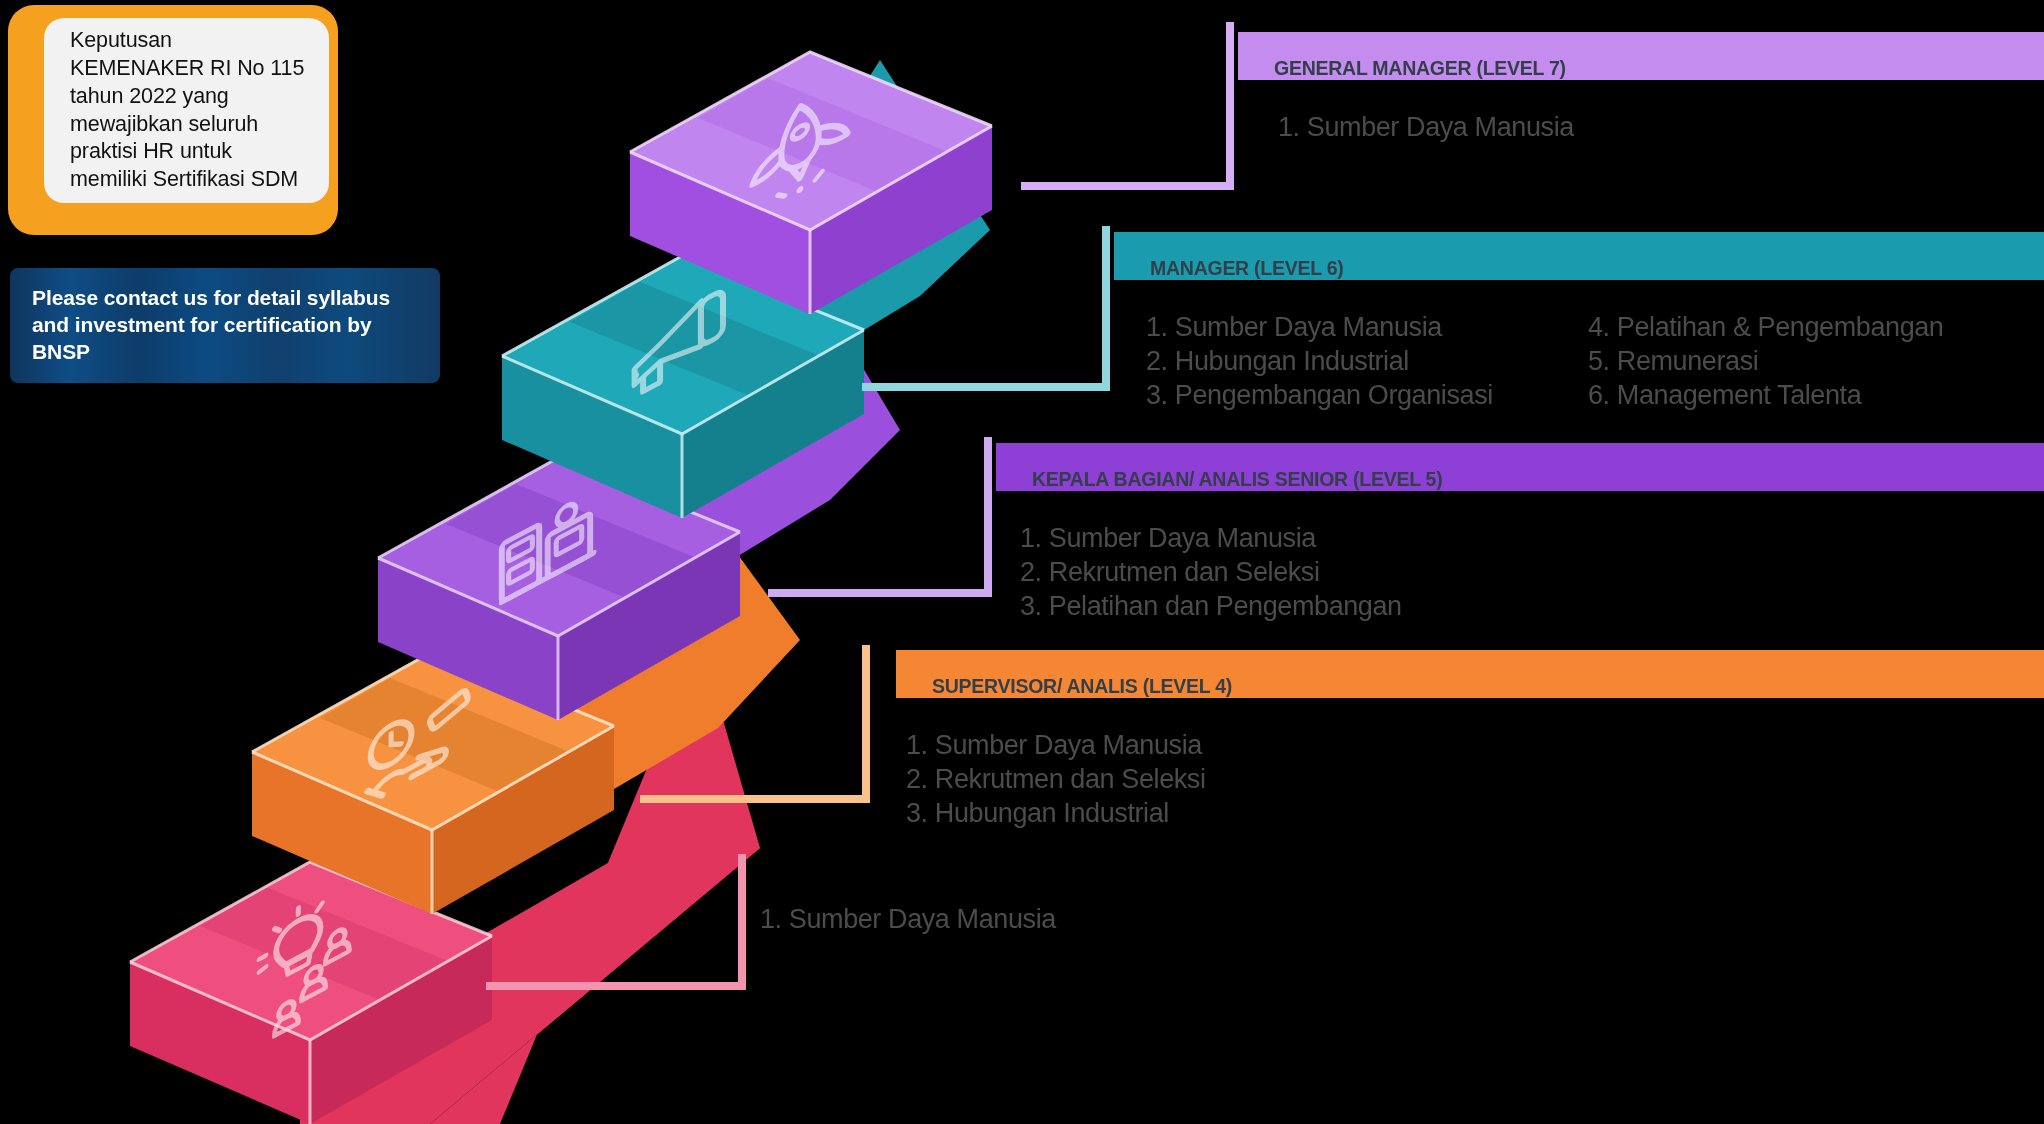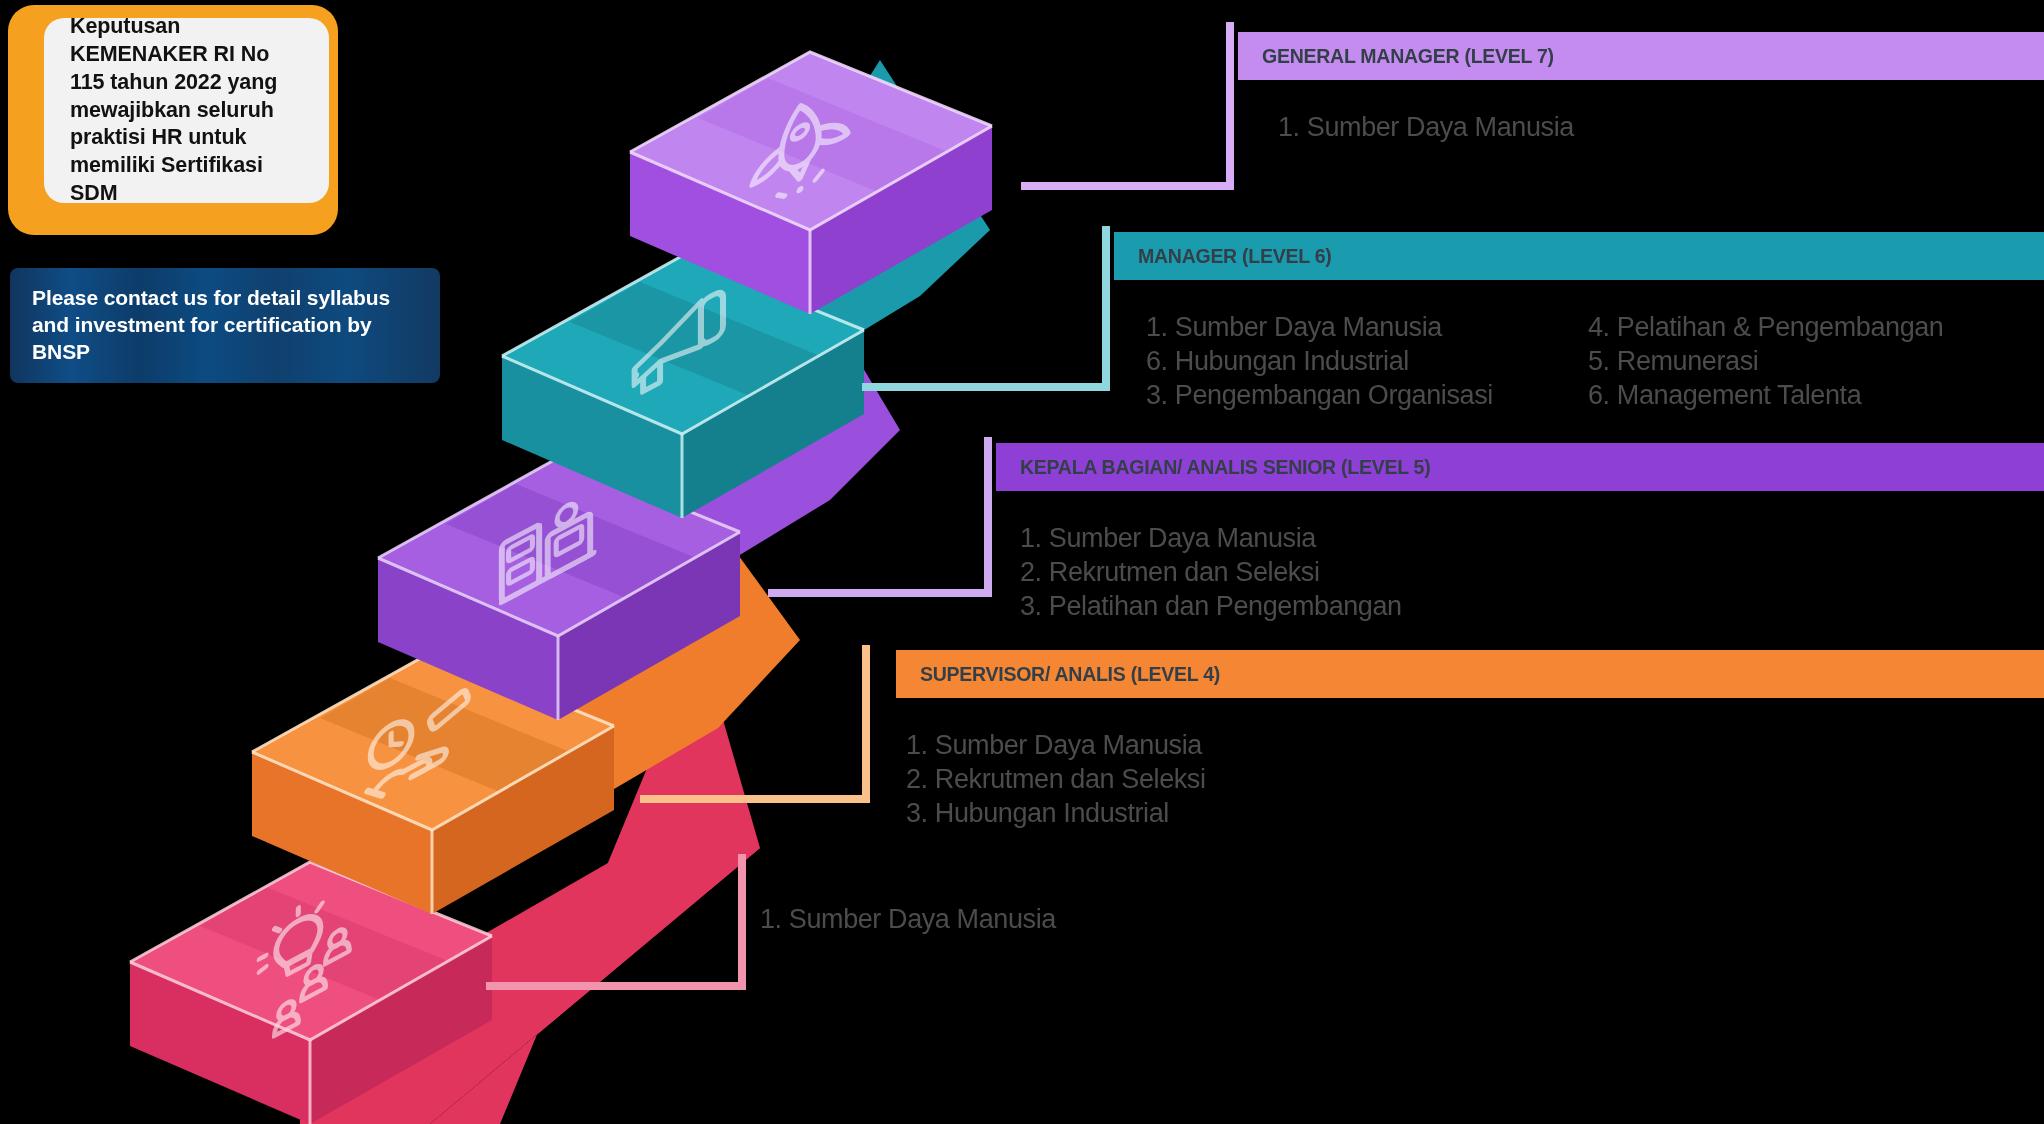--- a/index.html
+++ b/index.html
@@ -9,34 +9,34 @@
   
   #artwork{position:absolute;inset:0;width:2044px;height:1124px;}
 
   
   .callout-wrap{position:absolute;left:8px;top:5px;width:330px;height:230px;}
   .callout-outer{position:absolute;inset:0;background:#f6a020;border-radius:26px;}
   .callout-notch{position:absolute;left:47px;top:97px;width:34px;height:56px;background:#f6a020;
                  clip-path:polygon(0 0,0 100%,100% 50%);}
   .callout-card{position:absolute;left:36px;top:13px;right:9px;bottom:32px;background:#f2f2f2;
                 border-radius:20px;display:flex;align-items:center;}
-  .callout-text{padding:0 20px 0 26px;font-size:21.5px;font-weight:bold;line-height:1.29;color:#121212;
+  .callout-text{padding:0 20px 0 26px;font-size:21.5px;font-weight:normal;line-height:1.29;color:#121212;
                 letter-spacing:-0.1px;}
 
   
   .contact-box{position:absolute;left:10px;top:268px;width:430px;height:115px;border-radius:8px;
                background:linear-gradient(90deg,#10355e 0%,#0f4d86 14%,#0d3c69 30%,#0c4b82 46%,
                           #10406e 62%,#0e4a7e 78%,#123a63 100%);
                display:flex;align-items:center;}
   .contact-text{padding:0 22px;color:#ffffff;font-size:21px;font-weight:bold;line-height:1.28;
                 letter-spacing:-0.1px;}
 
   
   .level{position:absolute;}
-  .level-banner{height:48px;display:flex;align-items:center;padding-left:24px;box-sizing:border-box;}
+  .level-banner{height:48px;display:flex;align-items:flex-end;padding-left:36px;box-sizing:border-box;}
   .level-title{font-size:21px;font-weight:bold;color:#333f48;letter-spacing:-0.3px;
                font-family:"Liberation Sans",sans-serif;transform:scaleX(0.93);transform-origin:left center;
                white-space:nowrap;}
   .level-lists{display:flex;padding-top:30px;}
   .level-col{display:flex;flex-direction:column;}
   .level-item{font-size:27px;color:#4c4c4c;line-height:1.26;white-space:nowrap;font-weight:500;
               letter-spacing:-0.4px;}
 </style>
 </head>
 <body>
@@ -219,21 +219,21 @@
     </div>
   </div>
 
   <div class="level" style="left:1114px;top:232px;width:930px;">
     <div class="level-banner" style="background:#1b9cae;">
       <span class="level-title">MANAGER (LEVEL 6)</span>
     </div>
     <div class="level-lists">
       <div class="level-col" style="width:442px;padding-left:32px;">
         <div class="level-item">1. Sumber Daya Manusia</div>
-        <div class="level-item">6. Hubungan Industrial</div>
+        <div class="level-item">2. Hubungan Industrial</div>
         <div class="level-item">3. Pengembangan Organisasi</div>
       </div>
       <div class="level-col">
         <div class="level-item">4. Pelatihan &amp; Pengembangan</div>
         <div class="level-item">5. Remunerasi</div>
         <div class="level-item">6. Management Talenta</div>
       </div>
     </div>
   </div>
 

